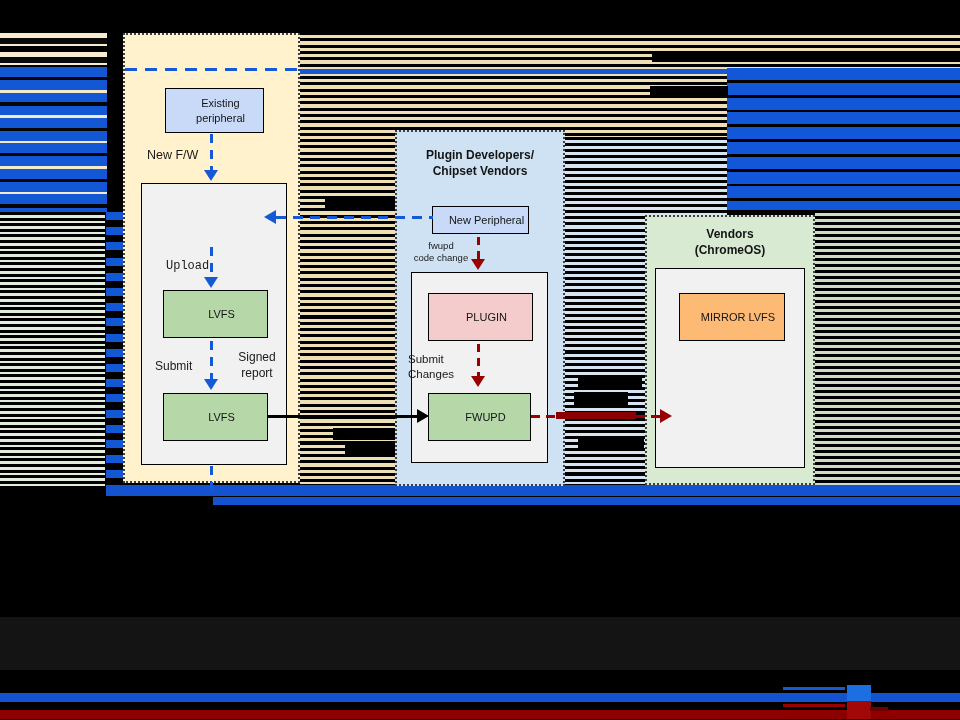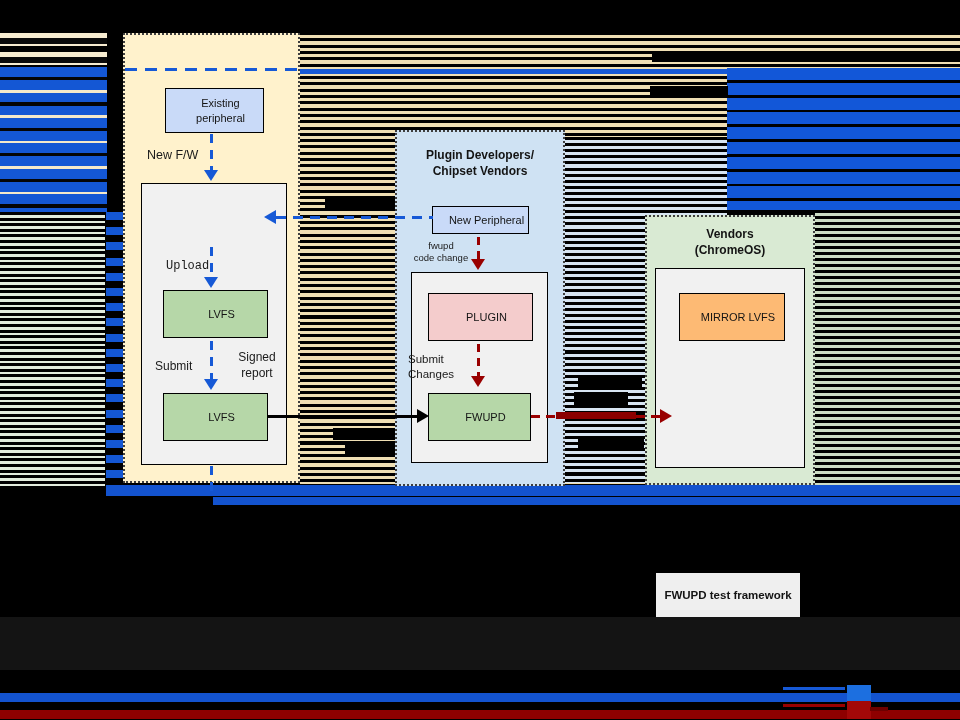--- a/index.html
+++ b/index.html
@@ -141,15 +141,14 @@
   <div class="hdash-blue" style="left:276px;top:216px;width:157px;"></div>
   <div class="ah-left-blue" style="left:264px;top:210px;"></div>
 
   <div class="abs" style="left:268px;top:415px;width:151px;height:3px;background:#000;"></div>
   <div class="ah-right-black" style="left:417px;top:409px;"></div>
 
   <div class="hdash-red" style="left:531px;top:415px;width:129px;"></div>
   <div class="abs" style="left:556px;top:412px;width:80px;height:7px;background:#8B0000;"></div>
   <div class="ah-right-red" style="left:660px;top:409px;"></div>
 
-  <div class="footer-box" style="left:656px;top:573px;width:144px;height:44px;">FWUPD test framework</div>
 
 </div>
 
 </body></html>

